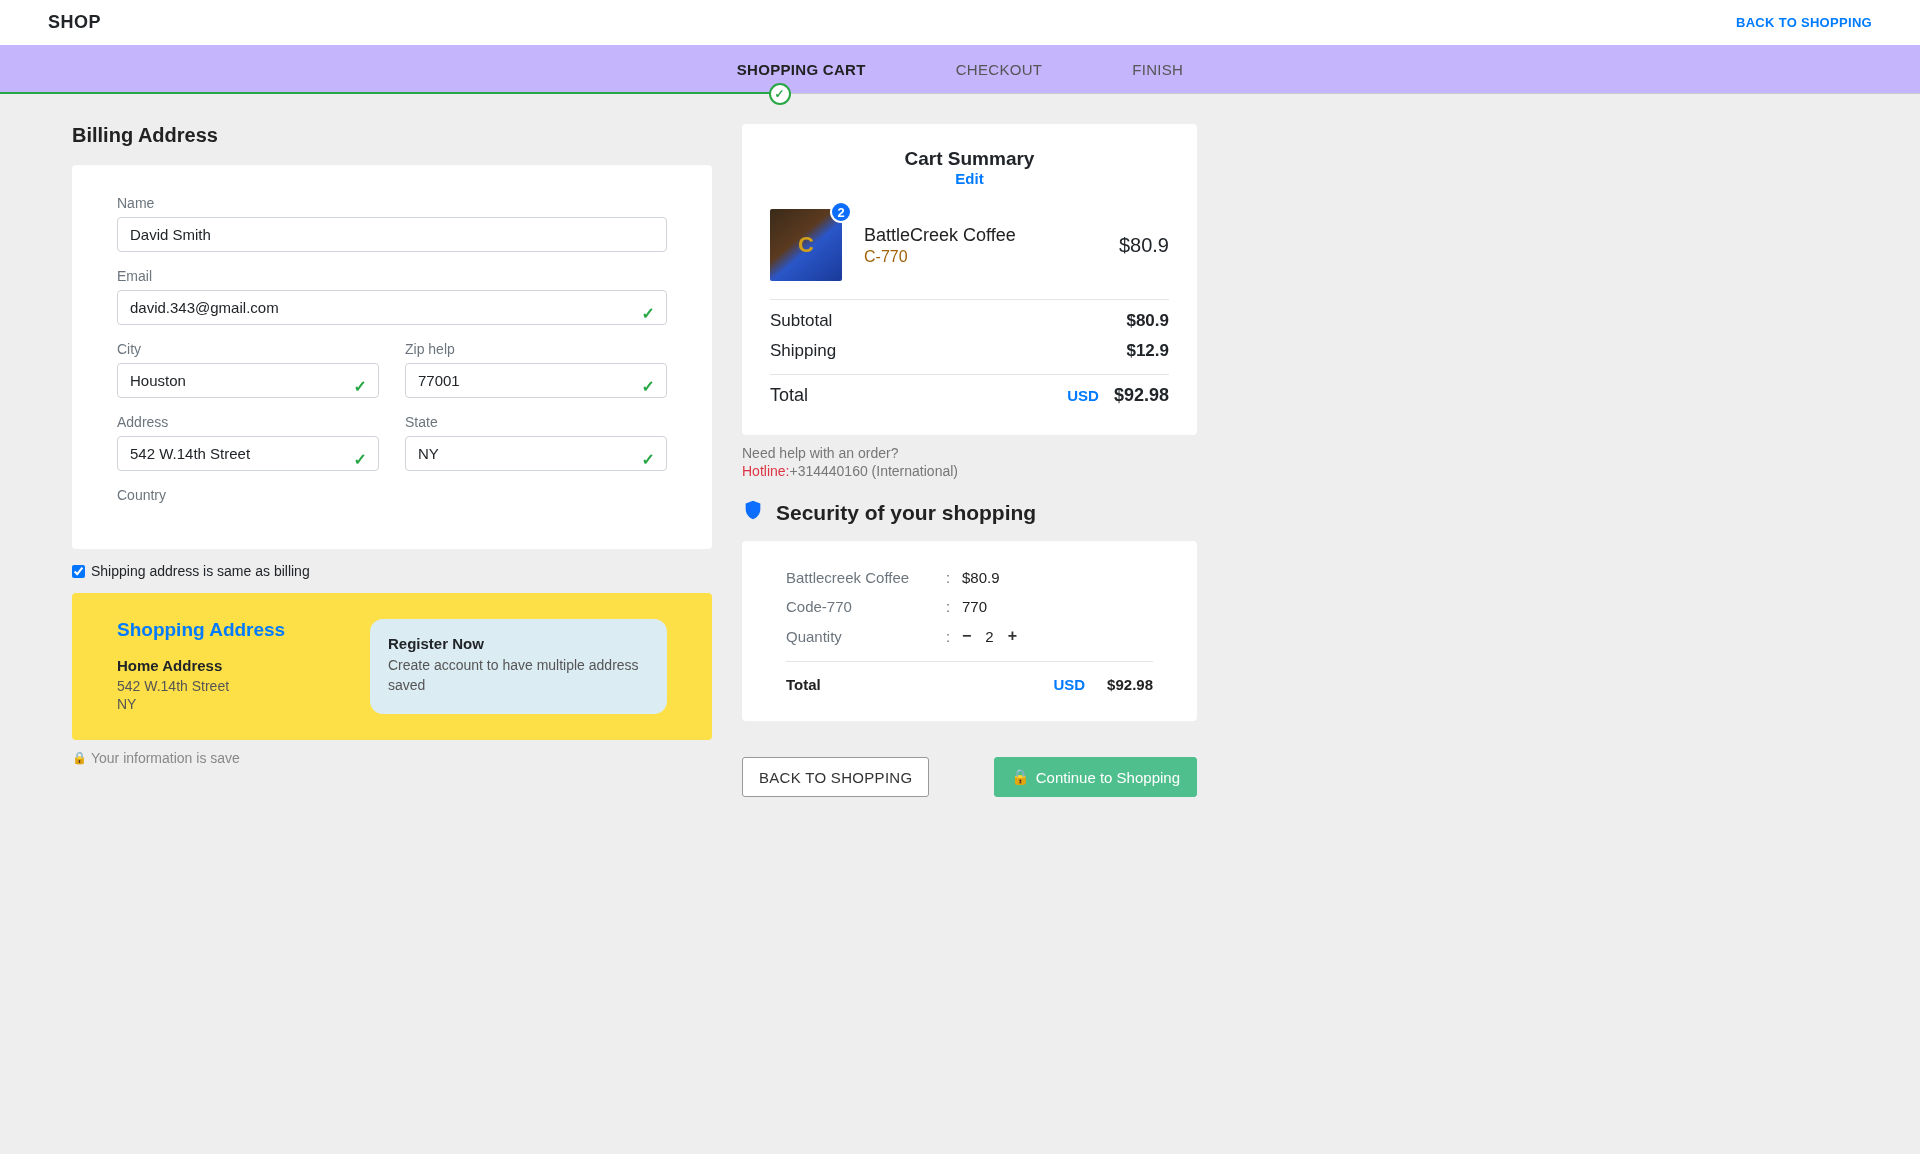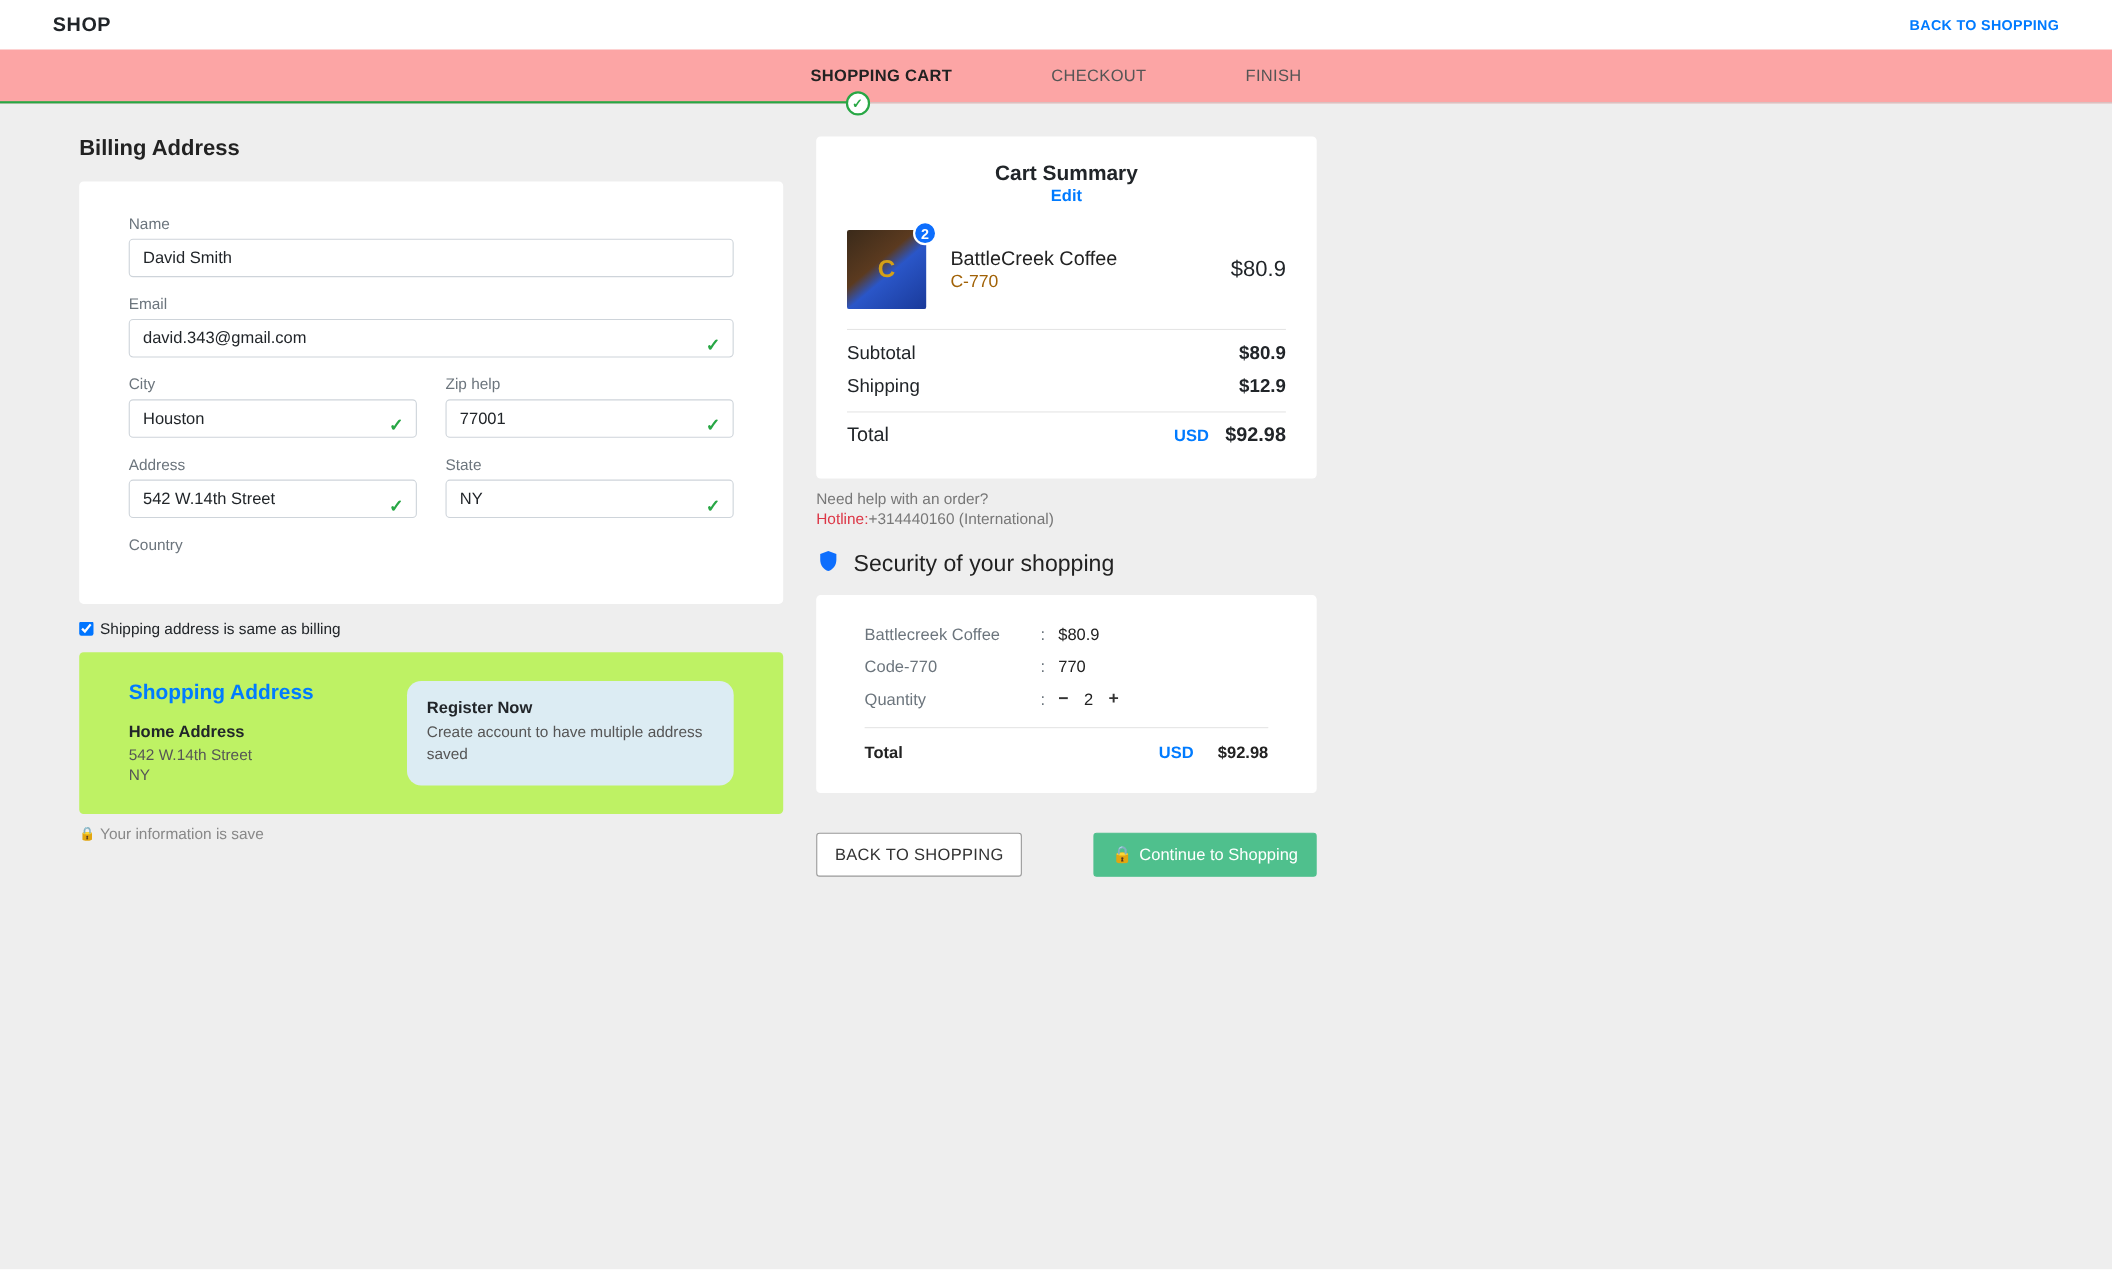--- a/index.html
+++ b/index.html
@@ -1,41 +1,41 @@
 <!DOCTYPE html>
 <html><head>
 <meta charset="utf-8">
 <style>
 * { box-sizing: border-box; margin: 0; padding: 0; }
 body { font-family: "Segoe UI", Arial, sans-serif; background: #fff; color: #212529; }
 .header { display: flex; justify-content: space-between; align-items: center; padding: 12px 48px; }
 .brand { font-weight: 700; font-size: 18px; letter-spacing: 0.5px; }
 .back-link { color: #007bff; font-weight: 600; font-size: 13px; text-decoration: none; letter-spacing: 0.3px; }
-.steps-wrap { position: relative; background: #fca5a5; }
+.steps-wrap { position: relative; background: #c4b5fd; }
 .steps { display: flex; justify-content: center; gap: 90px; padding: 16px 0; }
 .step { font-size: 15px; color: #555; letter-spacing: 0.3px; }
 .step.active { font-weight: 700; color: #222; }
 .progress-line { position: absolute; bottom: 0; left: 0; width: 100%; height: 1px; background: #ccc; }
 .progress-fill { position: absolute; bottom: 0; left: 0; height: 2px; background: #28a745; width: 40.6%; }
 .progress-check { position: absolute; bottom: -11px; left: 40.6%; transform: translateX(-50%); width: 22px; height: 22px; border: 2px solid #28a745; background: #fff; border-radius: 50%; display: flex; align-items: center; justify-content: center; color: #28a745; font-size: 12px; font-weight: bold; }
 .page { background: #eee; padding: 30px 72px 40px; min-height: 1060px; }
 .cols { display: flex; gap: 30px; align-items: flex-start; }
 .col-left { width: 640px; }
 .col-right { width: 455px; }
 .section-title { font-size: 20px; font-weight: 600; margin-bottom: 18px; color: #222; }
 .card { background: #fff; border-radius: 4px; padding: 30px 45px; }
 .form-label { color: #6c757d; font-size: 14px; margin-bottom: 6px; display: block; }
 .form-control { width: 100%; padding: 8px 12px; border: 1px solid #ced4da; border-radius: 4px; font-size: 15px; color: #212529; background: #fff; }
 .form-row { display: flex; gap: 26px; }
 .form-row .form-group { flex: 1; }
 .form-group { margin-bottom: 16px; position: relative; }
 .input-check { position: absolute; right: 12px; top: 36px; color: #28a745; font-weight: bold; font-size: 16px; }
 select.form-control { appearance: auto; }
 .chk-line { display: flex; align-items: center; gap: 6px; margin: 14px 0; font-size: 14px; }
-.shopping-addr { background: #bef264; border-radius: 4px; padding: 26px 45px; display: flex; gap: 20px; }
+.shopping-addr { background: #fde047; border-radius: 4px; padding: 26px 45px; display: flex; gap: 20px; }
 .shopping-addr-left { flex: 1; }
 .shopping-addr h3 { color: #007bff; font-size: 19px; font-weight: 600; margin-bottom: 16px; }
 .shopping-addr .home-title { font-weight: 600; font-size: 15px; margin-bottom: 4px; }
 .shopping-addr .home-line { color: #555; font-size: 14px; margin-bottom: 2px; }
 .register-box { background: #dcecf3; padding: 16px 18px; border-radius: 13px; width: 297px; }
 .register-box b { font-size: 15px; display: block; margin-bottom: 4px; }
 .register-box span { color: #555; font-size: 14px; line-height: 1.4; display: block; }
 .info-save { color: #888; font-size: 14px; margin-top: 10px; display: flex; align-items: center; gap: 4px; }
 .lock-icon { font-size: 12px; }
 
@@ -56,21 +56,21 @@
 .totals { margin-top: 6px; }
 .totals-row { display: flex; justify-content: space-between; font-size: 17px; padding: 5px 0; }
 .totals-row.grand { border-top: 1px solid #e5e5e5; margin-top: 8px; padding-top: 10px; font-size: 18px; }
 .totals-row .usd { color: #007bff; font-weight: 600; margin-right: 10px; font-size: 15px; }
 .help-text { color: #777; font-size: 14px; margin-top: 10px; }
 .hotline { font-size: 14px; margin-top: 2px; }
 .hotline .label { color: #dc3545; margin-top: 21px; }
 .hotline .num { color: #777; }
 .security-head { display: flex; align-items: center; gap: 12px; margin-top: 20px; margin-bottom: 14px; }
 .shield-icon { color: #0d6efd; font-size: 22px; }
-.security-head h3 { font-size: 21px; font-weight: 400; color: #222; }
+.security-head h3 { font-size: 21px; font-weight: 700; color: #222; }
 .security-card { background: #fff; border-radius: 4px; padding: 22px 44px; }
 .sec-row { display: flex; font-size: 15px; color: #6c757d; padding: 6px 0; align-items: center; }
 .sec-row .k { width: 160px; }
 .sec-row .colon { width: 16px; }
 .sec-row .v { color: #222; display: flex; align-items: center; gap: 14px; }
 .qty-btn { color: #333; font-weight: bold; cursor: pointer; user-select: none; font-size: 16px; }
 .sec-row.total { border-top: 1px solid #e5e5e5; margin-top: 10px; padding-top: 14px; font-weight: 700; color: #222; }
 .sec-row.total .k { color: #222; }
 .sec-row.total .v { margin-left: auto; }
 .sec-row.total .usd { color: #007bff; font-weight: 700; margin-right: 8px; }

